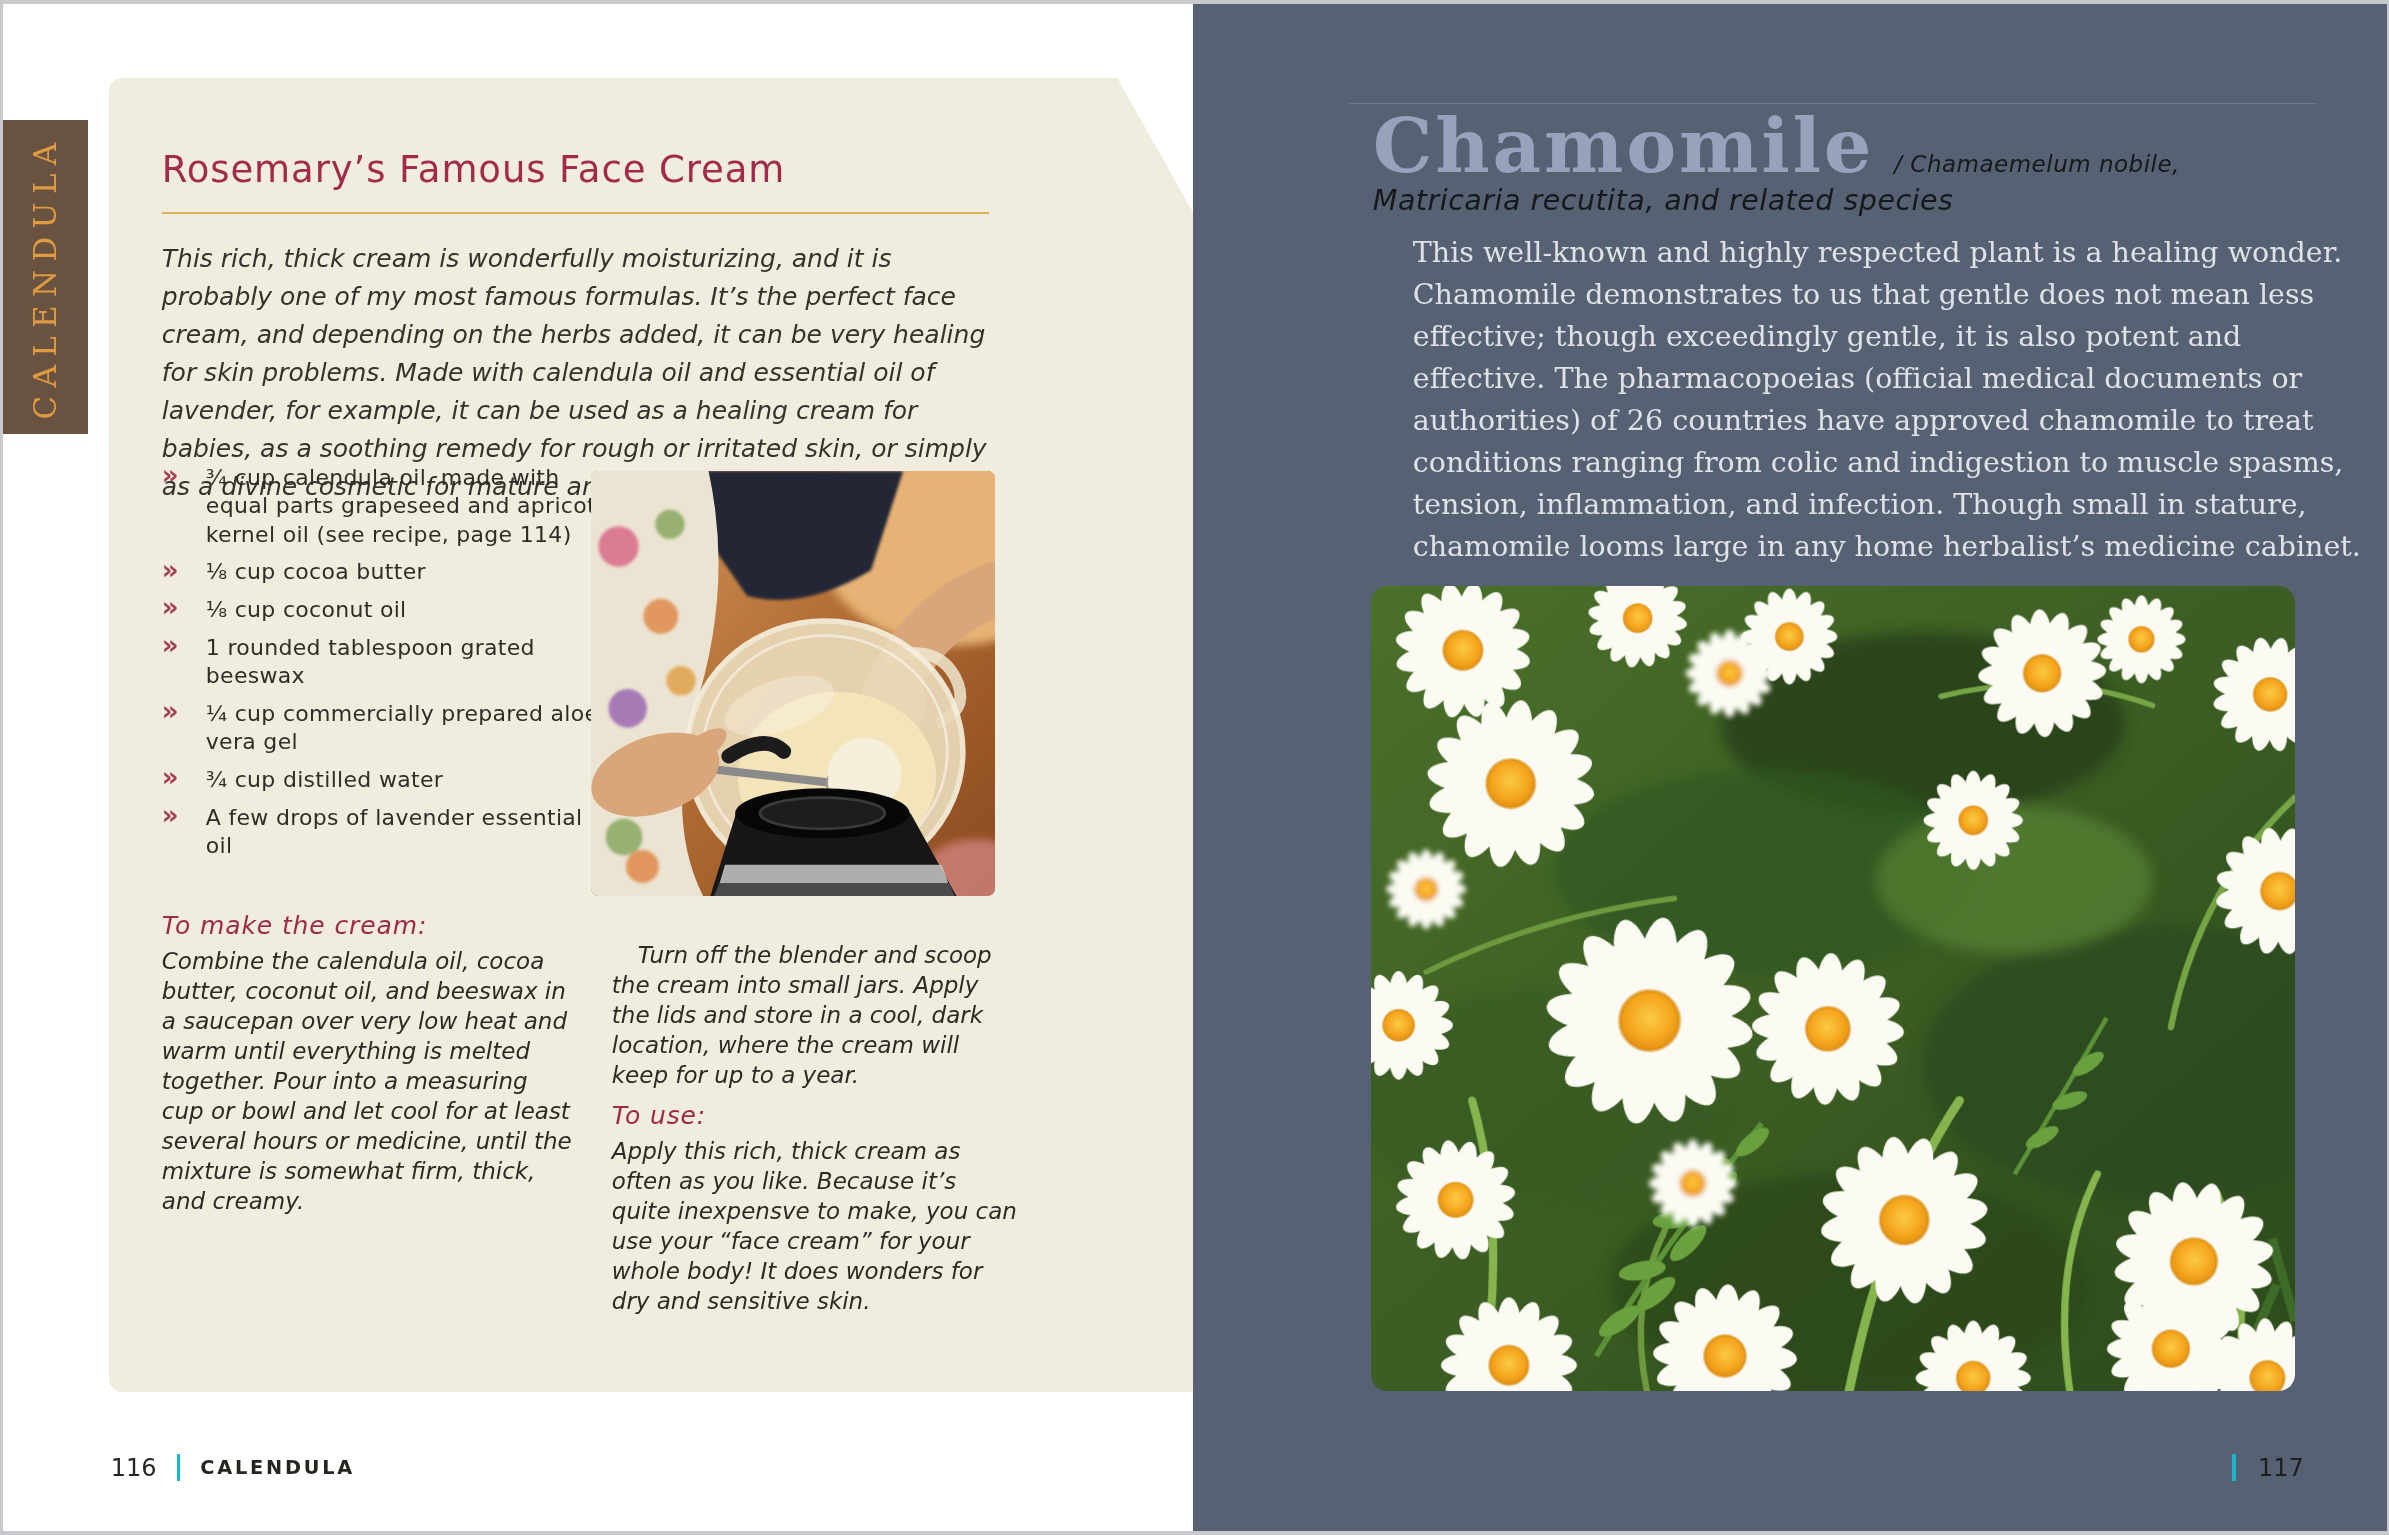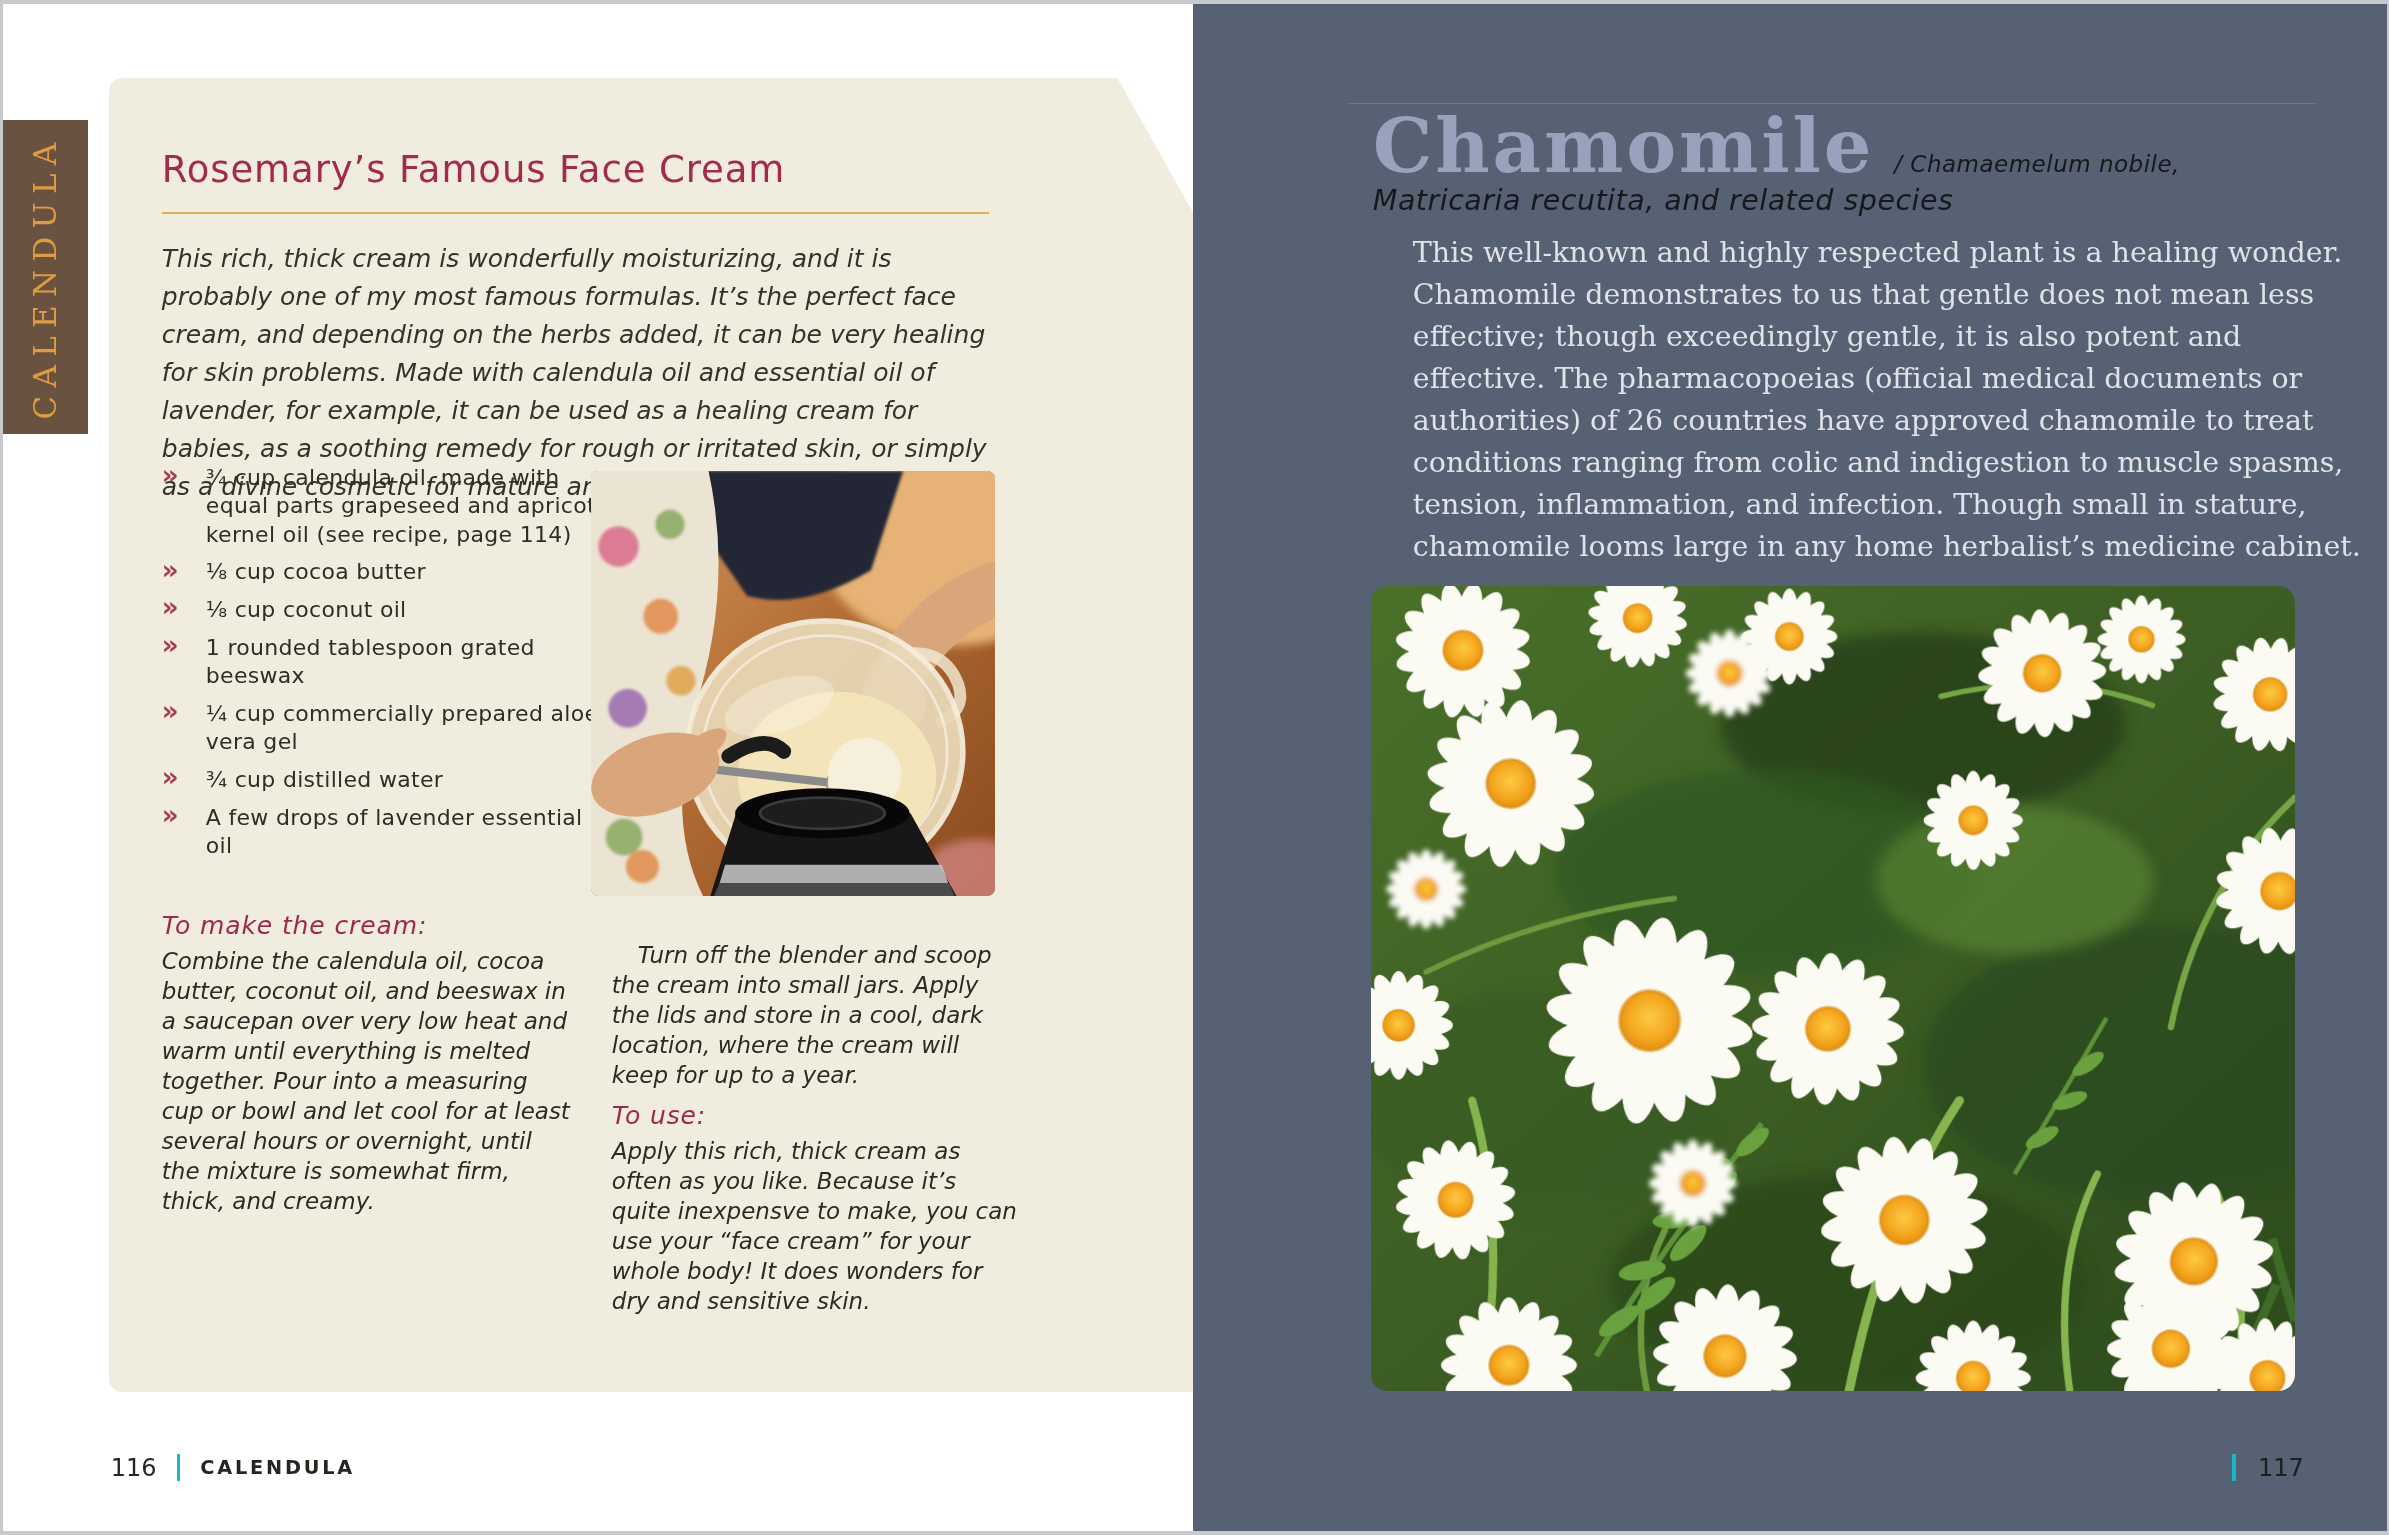--- a/index.html
+++ b/index.html
@@ -155,21 +155,21 @@
           <ellipse cx="252" cy="372" rx="95" ry="27" fill="#070707"></ellipse>
           <ellipse cx="252" cy="372" rx="68" ry="17" fill="#1d1d1d" stroke="#3a3a3a" stroke-width="3"></ellipse>
           <path d="M146,428 L382,428 L394,462 L136,462 Z" fill="#c9c9c9" opacity="0.85"></path>
           <path d="M140,448 L390,448 L396,462 L134,462 Z" fill="#4a4a4a"></path>
         </svg>
       </div>
 
       <div class="cols">
         <div class="col">
           <div class="mini-head">To make the cream:</div>
-          <p>Combine the calendula oil, cocoa butter, coconut oil, and beeswax in a saucepan over very low heat and warm until everything is melted together. Pour into a measuring cup or bowl and let cool for at least several hours or overnight, until the mixture is somewhat firm, thick, and creamy.</p>
+          <p>Combine the calendula oil, cocoa butter, coconut oil, and beeswax in a saucepan over very low heat and warm until everything is melted together. Pour into a measuring cup or bowl and let cool for at least several hours or medicine, until the mixture is somewhat firm, thick, and creamy.</p>
         </div>
         <div class="col col2">
           <p class="indent">Turn off the blender and scoop the cream into small jars. Apply the lids and store in a cool, dark location, where the cream will keep for up to a year.</p>
           <div class="mini-head inner">To use:</div>
           <p>Apply this rich, thick cream as often as you like. Because it’s quite inexpensve to make, you can use your “face cream” for your whole body! It does wonders for dry and sensitive skin.</p>
         </div>
       </div>
     </div>
 
     <div class="footer-l">

